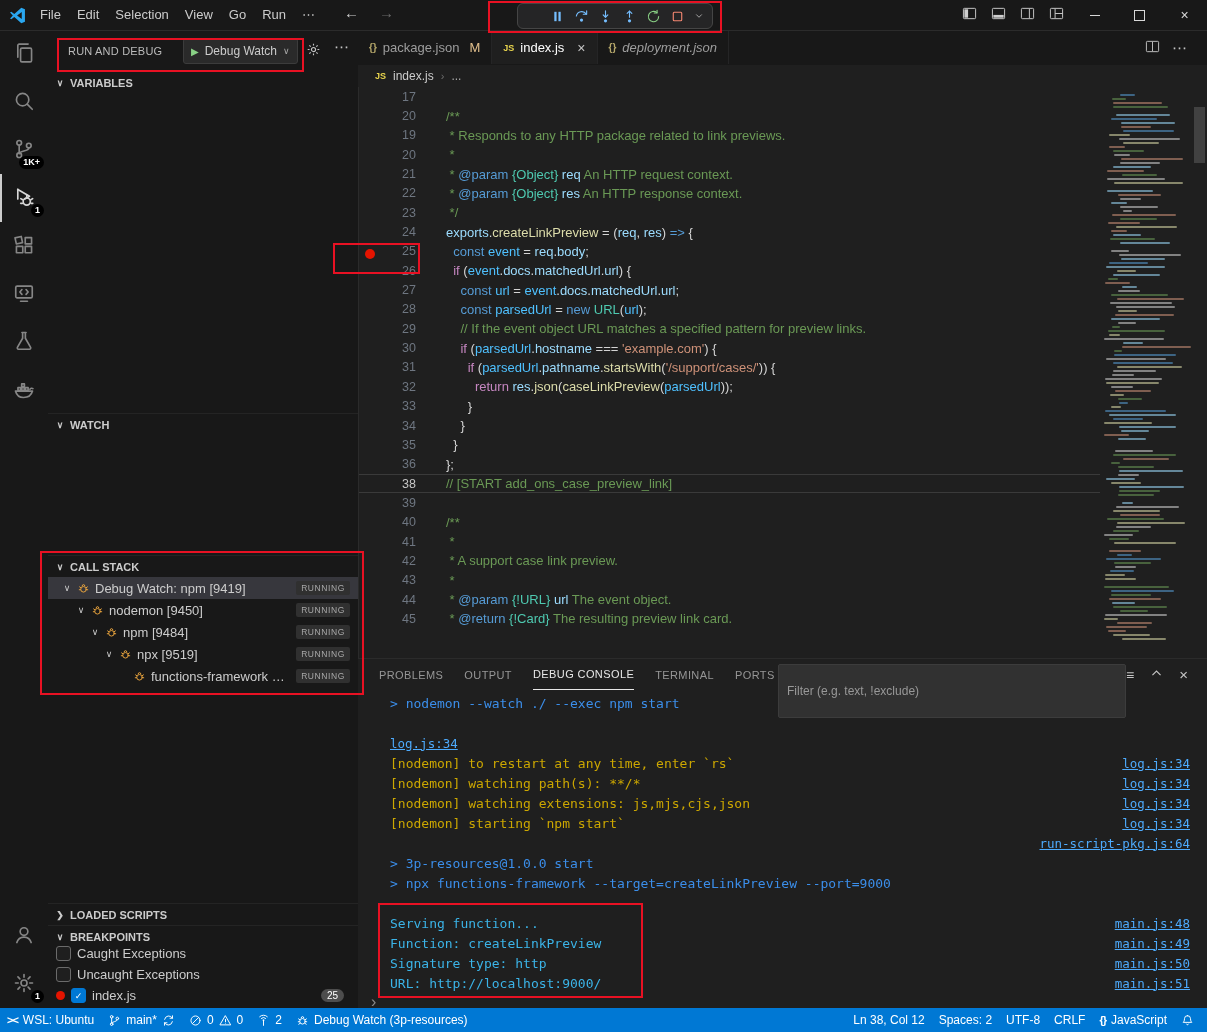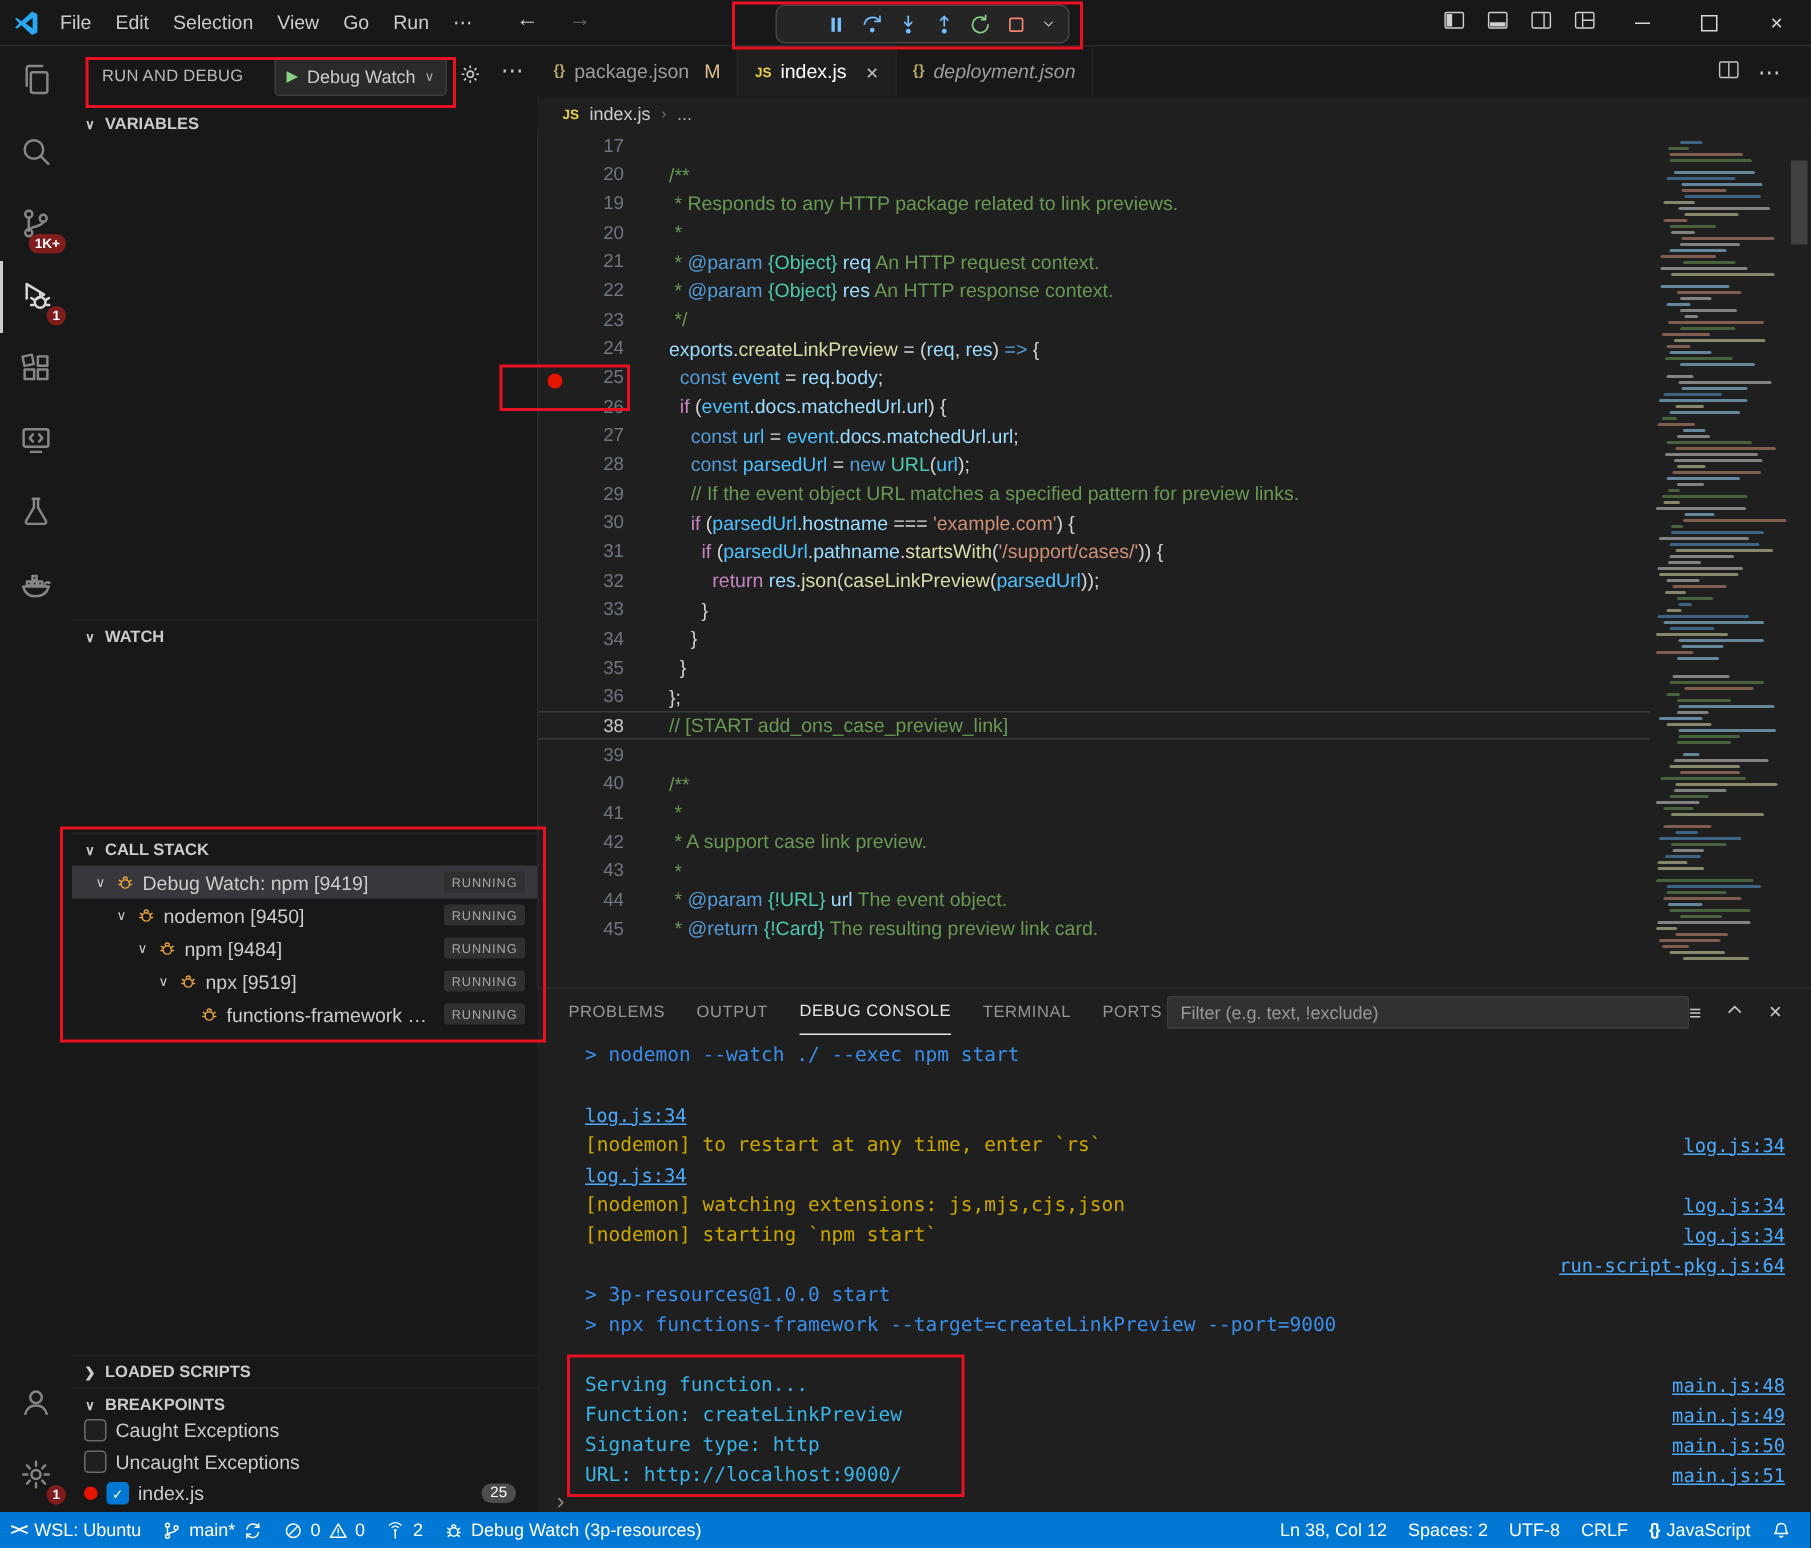--- a/index.html
+++ b/index.html
@@ -17,21 +17,21 @@
   .dbg-btn{display:flex;align-items:center;}
   #layout-icons{position:absolute;left:962px;top:0;height:30px;display:flex;align-items:center;gap:14px;color:#cfcfcf;}
   #win-controls{position:absolute;right:0;top:0;height:30px;display:flex;}
   .win-btn{width:45px;height:30px;display:flex;align-items:center;justify-content:center;color:#d8d8d8;font-size:14px;}
   .win-glyph-min{width:10px;border-top:1px solid #d8d8d8;}
   .win-glyph-max{width:9px;height:9px;border:1px solid #d8d8d8;}
   
   #activitybar{left:0;top:30px;width:48px;height:978px;background:#181818;border-right:1px solid #2b2b2b;display:flex;flex-direction:column;z-index:2;}
   .ab-item{width:48px;height:48px;display:flex;align-items:center;justify-content:center;color:#868686;position:relative;}
   .ab-item.active{color:#d7d7d7;box-shadow:inset 2px 0 0 #cccccc;}
-  .ab-badge{position:absolute;bottom:5px;right:4px;background:#7f1d1d;color:#fff;font-size:9px;line-height:1;padding:2px 4px;border-radius:10px;font-weight:bold;}
+  .ab-badge{position:absolute;bottom:5px;right:4px;background:#000000;color:#fff;font-size:9px;line-height:1;padding:2px 4px;border-radius:10px;font-weight:bold;}
   #ab-spacer{flex:1;}
   
   #sidebar{left:48px;top:30px;width:310px;height:978px;background:#181818;border-right:1px solid #2b2b2b;z-index:2;}
   #sb-header{position:absolute;left:0;top:8px;width:310px;height:26px;display:flex;align-items:center;}
   #sb-title{font-size:11px;color:#bbbbbb;margin-left:20px;letter-spacing:.2px;}
   #launch-btn{position:absolute;left:135px;top:0;height:24px;background:#2a2a2a;border:1px solid #3c3c3c;border-radius:3px;display:flex;align-items:center;gap:6px;padding:0 7px;color:#cccccc;font-size:12px;}
   #launch-play{color:#89d185;font-size:10px;}
   #launch-chev{color:#aaa;font-size:9px;}
   #sb-gear{position:absolute;left:258px;top:4px;color:#c5c5c5;}
   #sb-more{position:absolute;left:286px;top:0px;color:#c5c5c5;font-size:15px;}
@@ -71,21 +71,21 @@
   .tk-f{color:#DCDCAA;} .tk-v{color:#9CDCFE;} .tk-v2{color:#4FC1FF;} .tk-t{color:#4EC9B0;} .tk-fg{color:#D4D4D4;}
   #minimap{left:1100px;top:87px;width:92px;height:571px;background:#1f1f1f;overflow:hidden;z-index:1;}
   .mm-line{position:absolute;height:2px;border-radius:1px;}
   #scroll-thumb{left:1194px;top:107px;width:11px;height:56px;background:rgba(121,121,121,.38);z-index:2;}
   
   #panel{left:358px;top:658px;width:849px;height:350px;background:#1f1f1f;border-top:1px solid #2b2b2b;z-index:2;box-sizing:border-box;}
   #panel-tabs{position:absolute;left:0;top:0;width:849px;height:31px;display:flex;align-items:center;}
   .ptab{font-size:11px;letter-spacing:.4px;color:#969696;height:30px;line-height:30px;margin-left:21px;display:flex;align-items:center;gap:6px;box-sizing:border-box;}
   .ptab.active{color:#e7e7e7;border-bottom:1px solid #e7e7e7;}
   .ptab-badge{background:#4d4d4d;color:#fff;font-size:9px;border-radius:9px;padding:2px 5px;line-height:1;}
-  #filter-input{position:absolute;left:420px;top:5px;width:330px;height:20px;background:#313131;border:1px solid #3c3c3c;border-radius:2px;color:#ccc;font-size:12px;padding:0 8px;font-family:"Liberation Sans",sans-serif;}
+  #filter-input{position:absolute;left:420px;top:5px;width:330px;height:20px;background:#313131;border:1px solid #3c3c3c;border-radius:2px;color:#ccc;font-size:12px;padding:16px 8px;font-family:"Liberation Sans",sans-serif;}
   #filter-input::placeholder{color:#989898;}
   #panel-actions{position:absolute;left:768px;top:0;height:31px;display:flex;align-items:center;gap:16px;color:#c5c5c5;}
   #console{position:absolute;left:0;top:34px;width:849px;font-family:"DejaVu Sans Mono","Liberation Mono",monospace;font-size:13px;}
   .clrow{height:20px;display:flex;align-items:center;padding:0 17px 0 32px;white-space:pre;box-sizing:border-box;}
   .cl-text{flex:1;overflow:hidden;}
   .cl-link{color:#4daafc;text-decoration:underline;font-size:12.5px;}
   .cl-cmd{color:#3b8eea;} .cl-warn{color:#cca700;} .cl-info{color:#3bb4e8;} .cl-plain{color:#cccccc;}
   #prompt-row{position:absolute;left:13px;top:334px;color:#8a8a8a;font-size:16px;}
   
   #statusbar{left:0;top:1008px;width:1207px;height:24px;background:#0078d4;color:#ffffff;display:flex;align-items:center;font-size:12px;z-index:3;}
@@ -601,21 +601,21 @@
     <span><svg width="13" height="13" viewBox="0 0 16 16" fill="none" stroke="currentColor" stroke-width="1.4">
           <path d="M3 10l5-5 5 5"></path>
         </svg></span>
     <span style="font-size:15px;">×</span>
   </div>
   <div id="console">
       <div class="clrow"><span class="cl-text cl-cmd">&gt; nodemon --watch ./ --exec npm start</span></div>
       <div class="clrow"><span class="cl-text cl-cmd"></span></div>
       <div class="clrow"><span class="cl-link">log.js:34</span></div>
       <div class="clrow"><span class="cl-text cl-warn">[nodemon] to restart at any time, enter `rs`</span><span class="cl-link">log.js:34</span></div>
-      <div class="clrow"><span class="cl-link">log.js:34</span></div>
+      <div class="clrow"><span class="cl-text cl-warn">[nodemon] watching path(s): **/*</span><span class="cl-link">log.js:34</span></div>
       <div class="clrow"><span class="cl-text cl-warn">[nodemon] watching extensions: js,mjs,cjs,json</span><span class="cl-link">log.js:34</span></div>
       <div class="clrow"><span class="cl-text cl-warn">[nodemon] starting `npm start`</span><span class="cl-link">log.js:34</span></div>
       <div class="clrow"><span class="cl-text cl-plain"></span><span class="cl-link">run-script-pkg.js:64</span></div>
       <div class="clrow"><span class="cl-text cl-cmd">&gt; 3p-resources@1.0.0 start</span></div>
       <div class="clrow"><span class="cl-text cl-cmd">&gt; npx functions-framework --target=createLinkPreview --port=9000</span></div>
       <div class="clrow"><span class="cl-text cl-plain"></span></div>
       <div class="clrow"><span class="cl-text cl-info">Serving function...</span><span class="cl-link">main.js:48</span></div>
       <div class="clrow"><span class="cl-text cl-info">Function: createLinkPreview</span><span class="cl-link">main.js:49</span></div>
       <div class="clrow"><span class="cl-text cl-info">Signature type: http</span><span class="cl-link">main.js:50</span></div>
       <div class="clrow"><span class="cl-text cl-info">URL: http://localhost:9000/</span><span class="cl-link">main.js:51</span></div>

